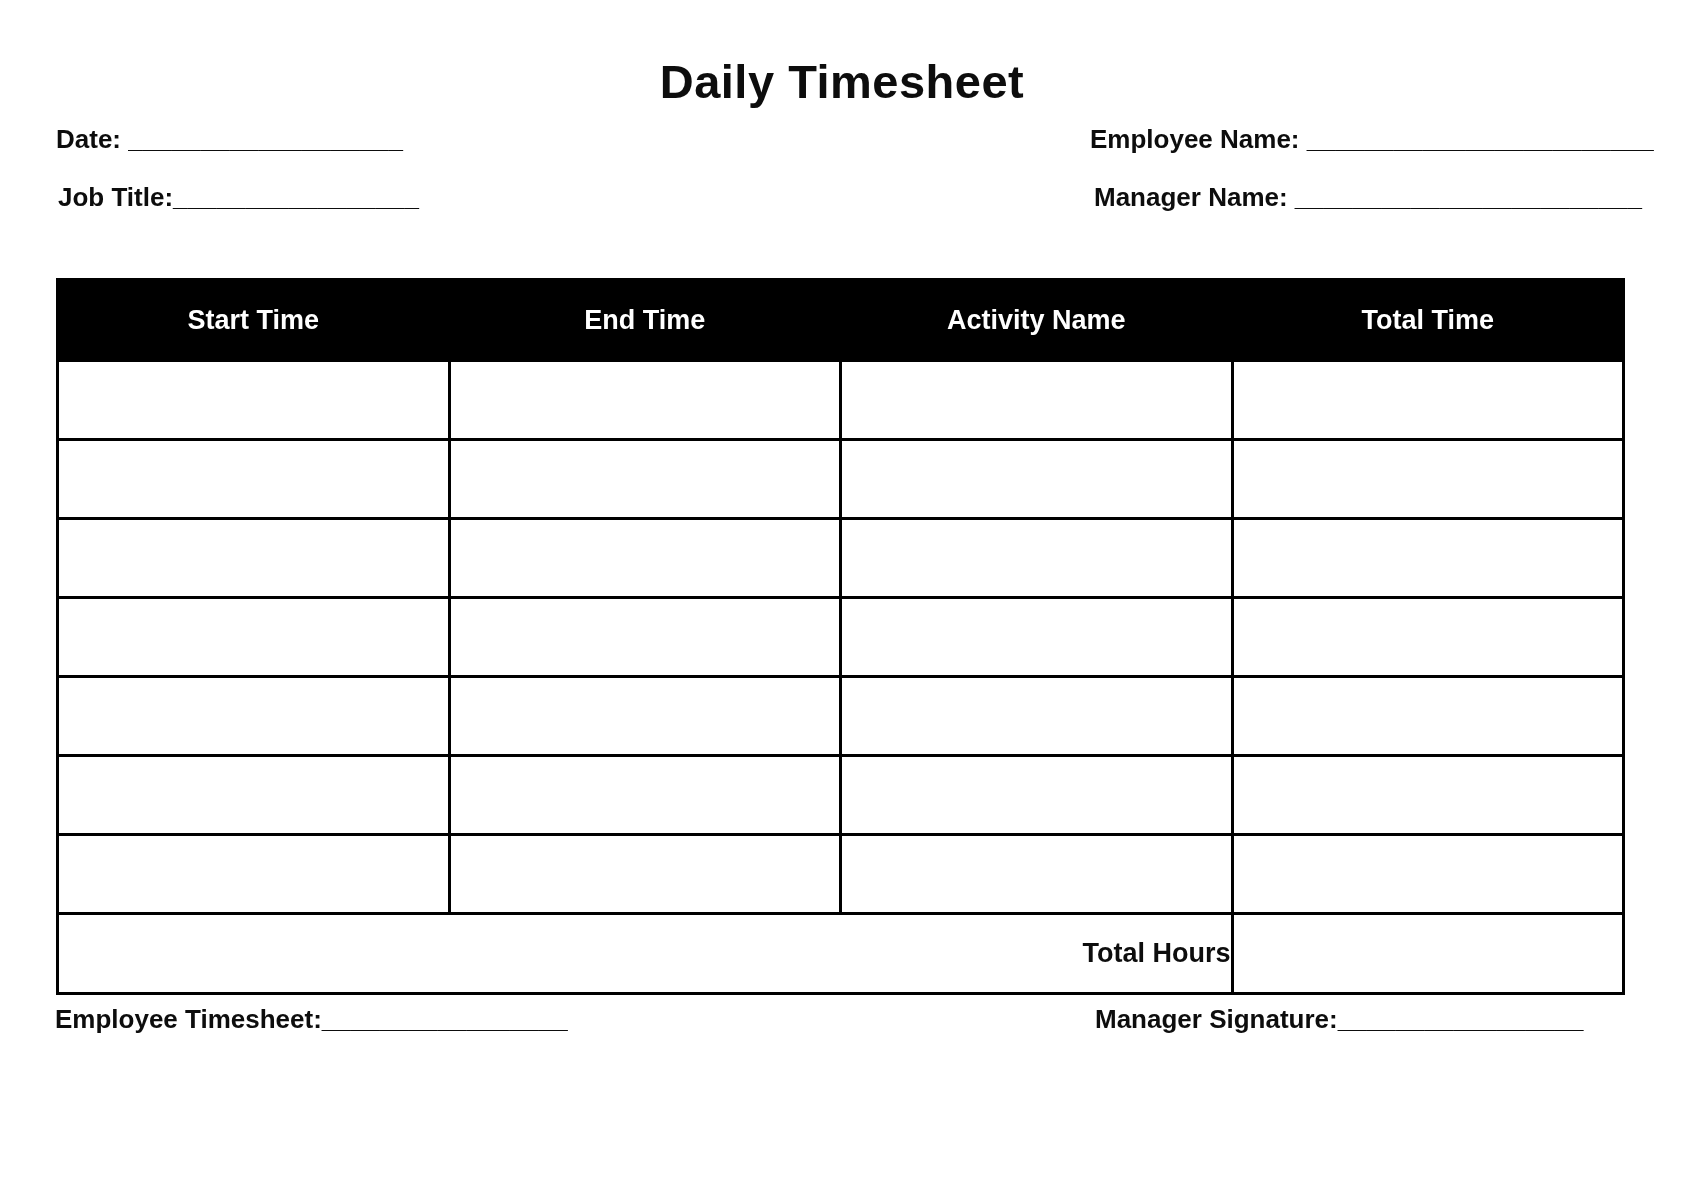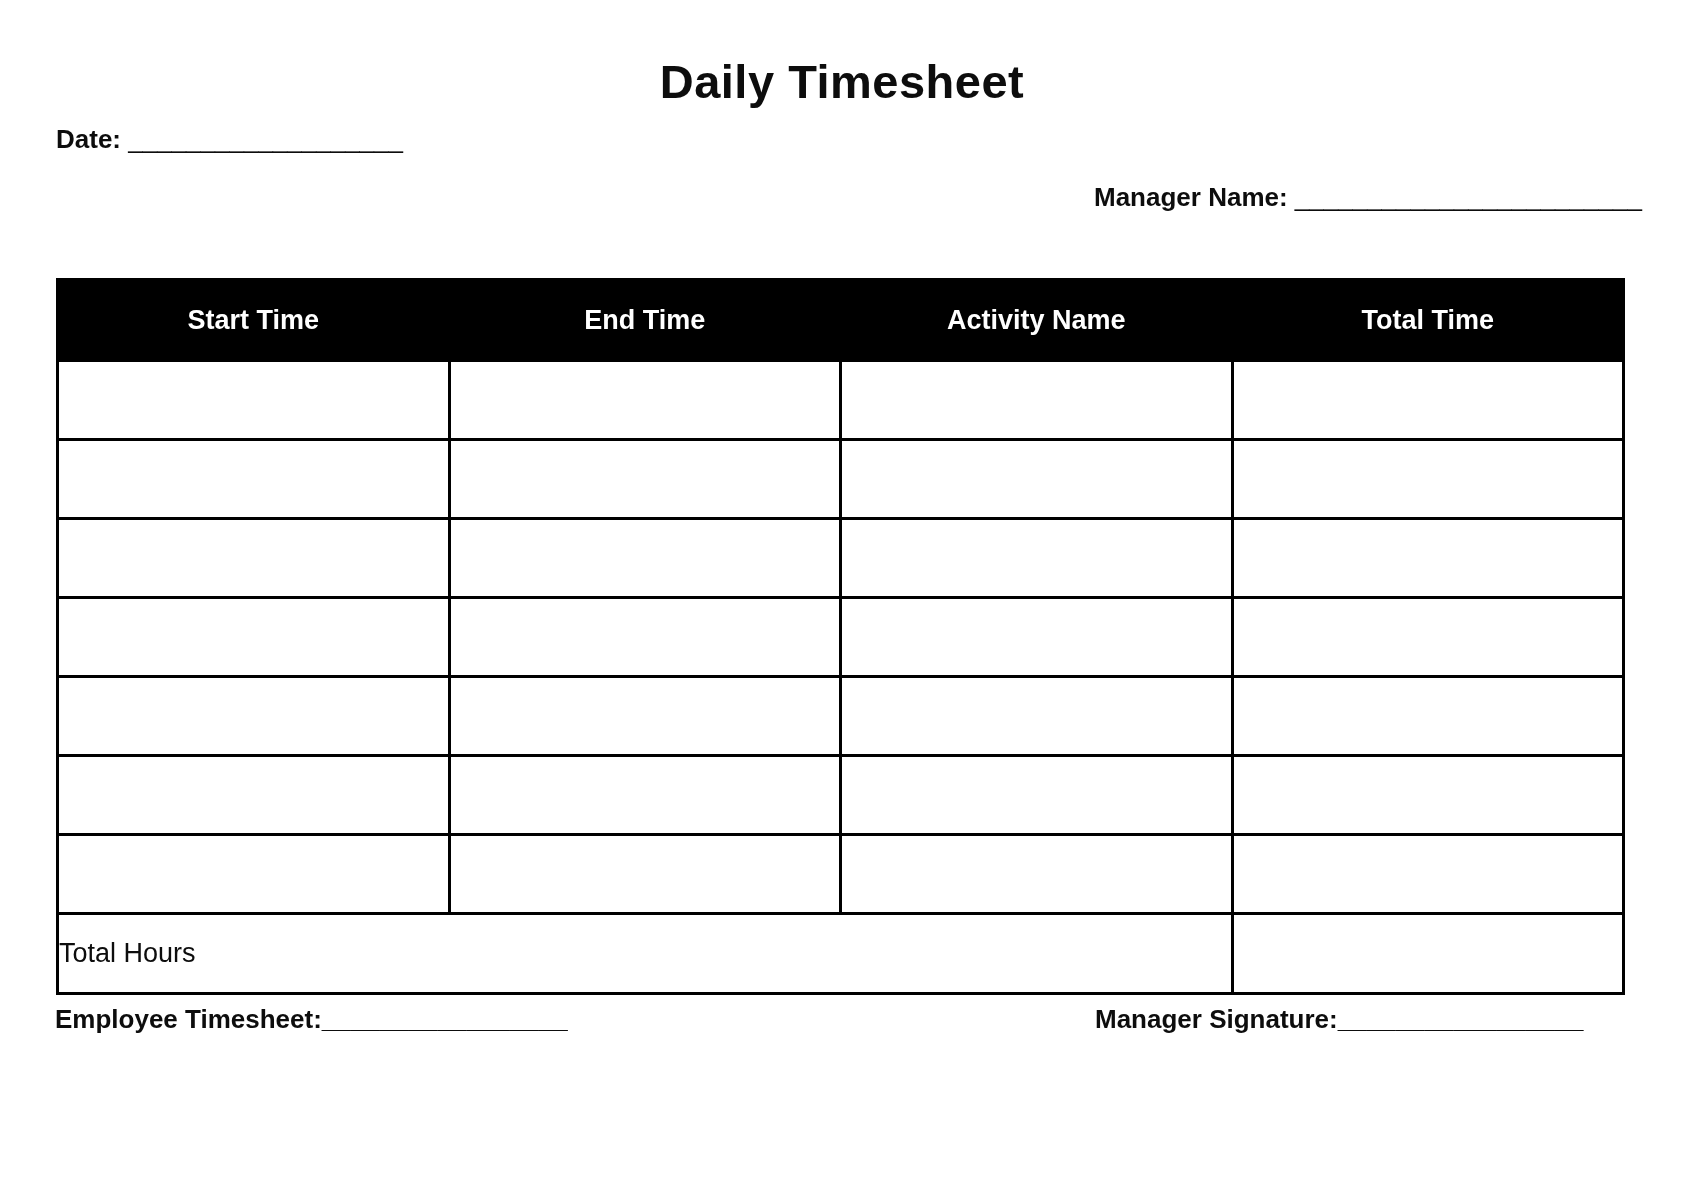--- a/index.html
+++ b/index.html
@@ -33,21 +33,21 @@
     letter-spacing:.5px;
     color:var(--text);
   }
   .field{
     position:absolute;
     font-size:26px;
     font-weight:700;
     white-space:nowrap;
     color:var(--text);
   }
-  .field .line{ font-weight:400; }
+  .field .line{ font-weight:700; }
   .field-date{ left:56px; top:124px; }
   .field-employee{ left:1090px; top:124px; }
   .field-job{ left:58px; top:182px; }
   .field-manager{ left:1094px; top:182px; }
 
   table.sheet{
     position:absolute;
     left:56px;
     top:234px;
     width:1569px;
@@ -68,24 +68,24 @@
   }
   table.sheet td{
     border:3px solid var(--border);
     height:79px;
     background:var(--page-bg);
   }
   table.sheet tr.total-row td{
     height:80px;
   }
   table.sheet td.total-label{
-    text-align:left;
+    text-align:right;
     vertical-align:middle;
     font-size:27px;
-    font-weight:400;
+    font-weight:700;
     color:var(--text);
   }
   .signature{
     position:absolute;
     top:1004px;
     font-size:26px;
     font-weight:700;
     white-space:nowrap;
     color:var(--text);
   }
@@ -96,21 +96,27 @@
 <body>
 
 <div class="page">
 
   <div class="title">Daily Timesheet</div>
 
   <div class="field field-date">
     <span>Date: </span><span class="line">___________________</span>
   </div>
 
+  <div class="field field-employee">
+    <span>Employee Name: </span><span class="line">________________________</span>
+  </div>
 
+  <div class="field field-job">
+    <span>Job Title:</span><span class="line">_________________</span>
+  </div>
 
   <div class="field field-manager">
     <span>Manager Name: </span><span class="line">________________________</span>
   </div>
 
   <table class="sheet">
     <colgroup>
       <col>
         <col>
         <col>

